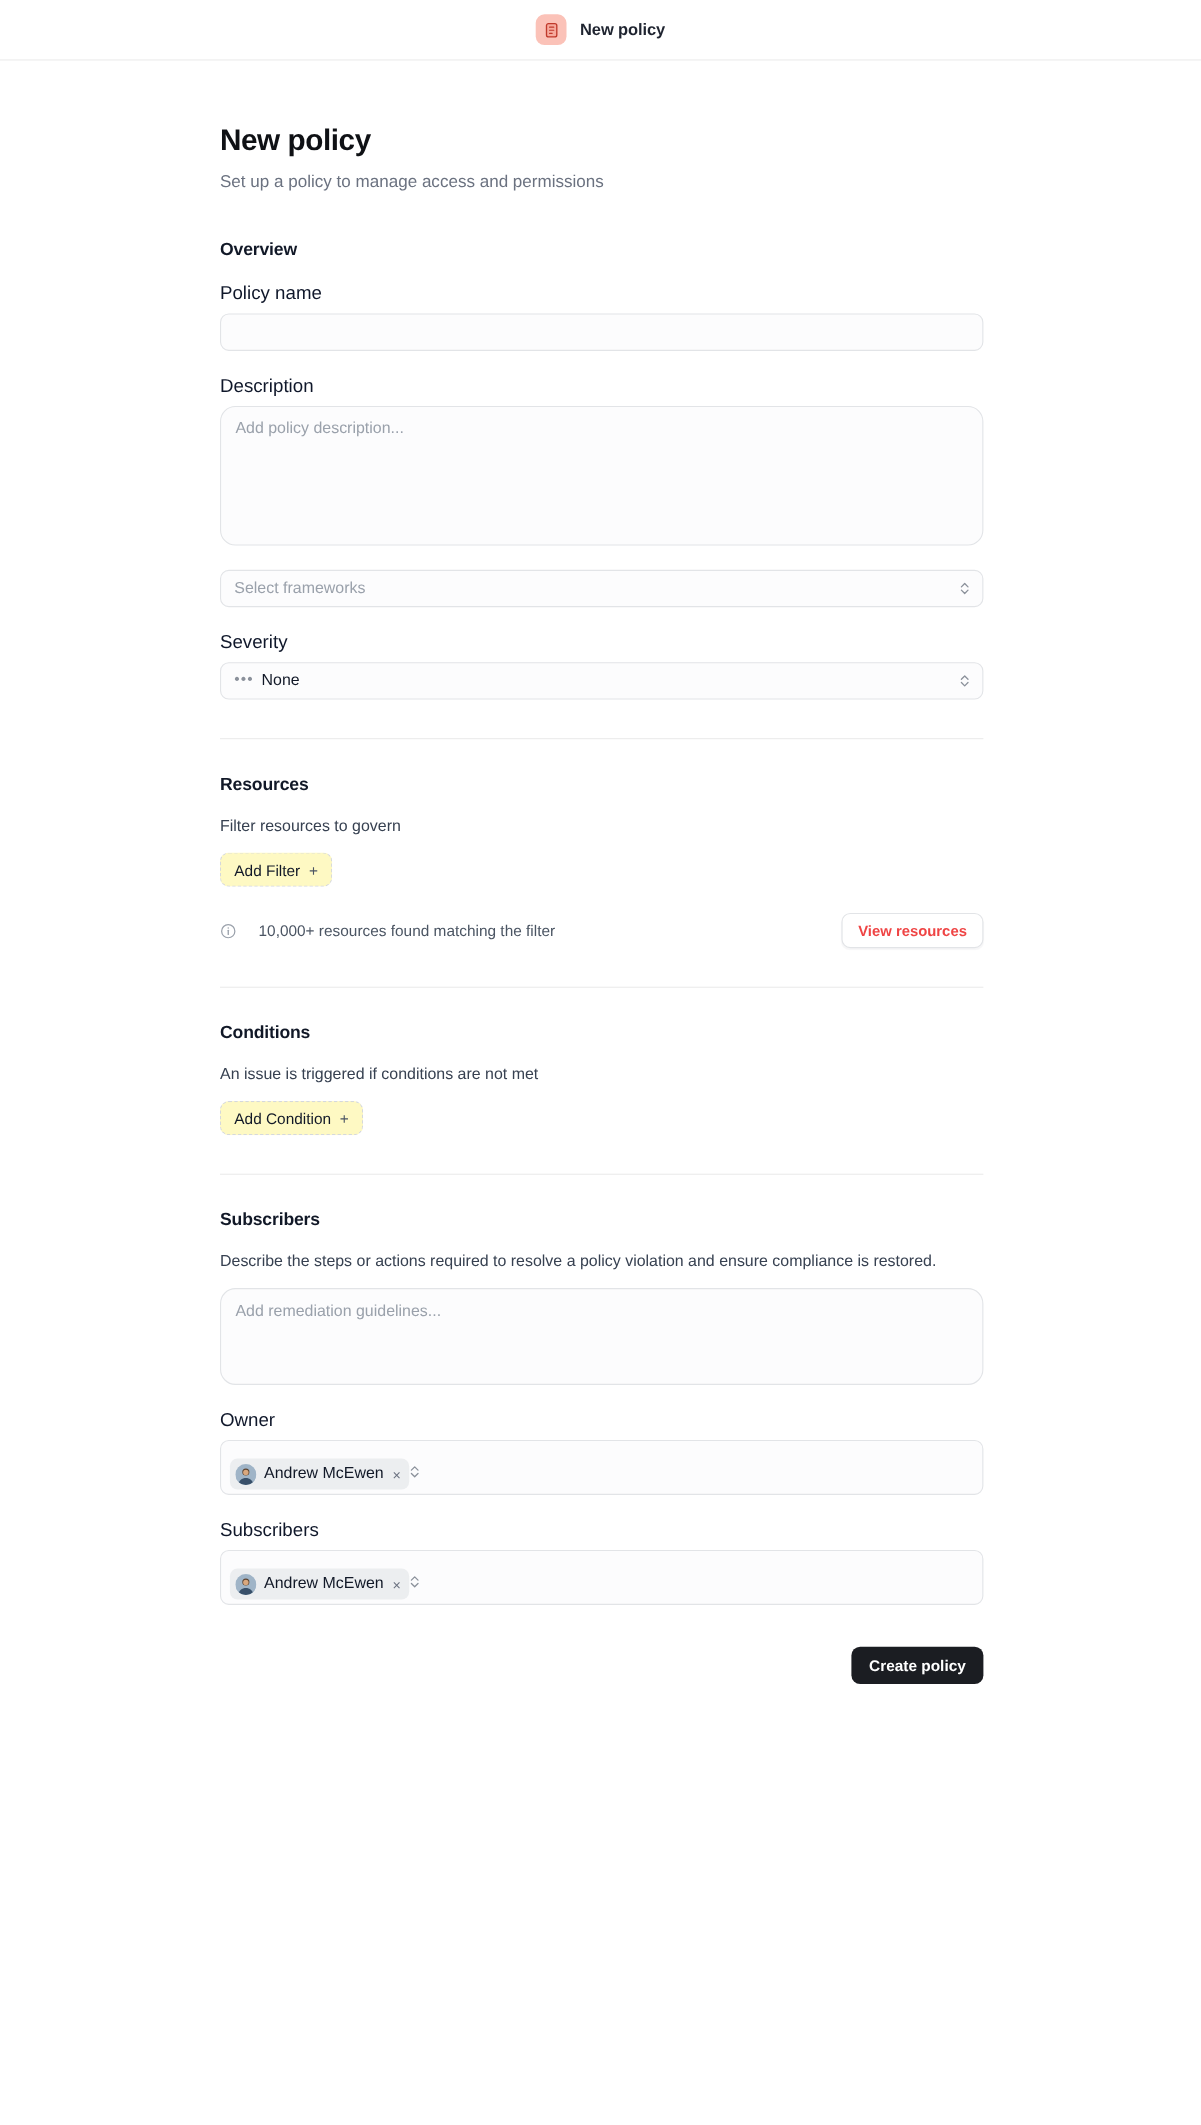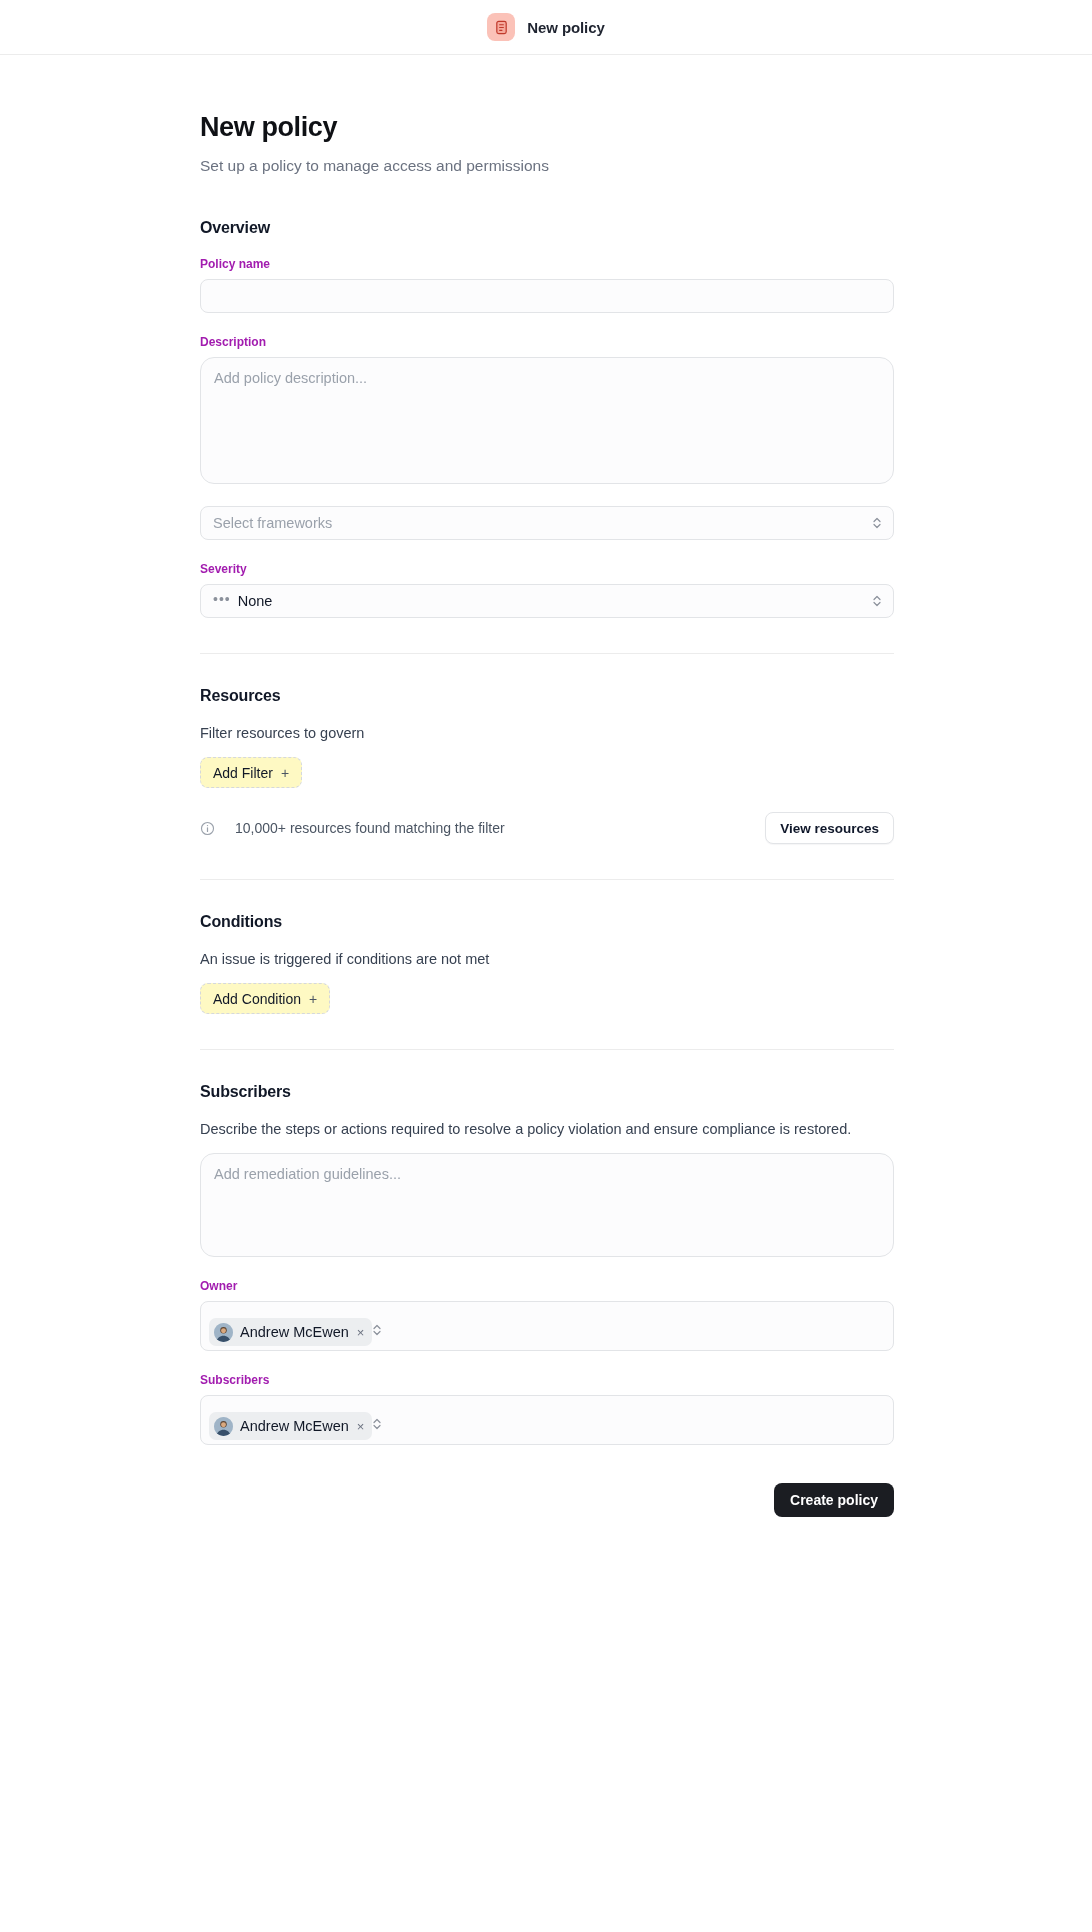--- a/index.html
+++ b/index.html
@@ -74,23 +74,23 @@
   }
   .section-desc {
     font-size: 14.5px;
     color: #374151;
     margin: 0 0 16px 0;
   }
 
   .field { margin-bottom: 22px; }
   .field-label {
     display: block;
-    font-size: 12px;
-    font-weight: bold;
-    color: #a21caf;
+    font-size: 17px;
+    font-weight: normal;
+    color: #0f172a;
     margin-bottom: 8px;
   }
 
   .text-input {
     width: 100%;
     height: 34px;
     border: 1px solid #e2e4e7;
     border-radius: 8px;
     background: #fcfcfd;
     padding: 0 12px;
@@ -109,21 +109,21 @@
     padding: 12px 13px;
     font-size: 14.5px;
     font-family: Liberation Sans, sans-serif;
     color: #111827;
     resize: none;
     outline: none;
     display: block;
   }
   textarea.textarea::placeholder { color: #9aa1ab; }
   .textarea-desc { height: 127px; }
-  .textarea-remediation { height: 104px; }
+  .textarea-remediation { height: 88px; }
 
   .select {
     position: relative;
     width: 100%;
     height: 34px;
     border: 1px solid #e2e4e7;
     border-radius: 8px;
     background: #fcfcfd;
     display: flex;
     align-items: center;
@@ -192,21 +192,21 @@
   }
   .info-icon { color: #9aa1ab; display: flex; }
   .outline-btn {
     height: 32px;
     padding: 0 14px;
     border: 1px solid #e2e4e7;
     border-radius: 8px;
     background: #ffffff;
     font-size: 13.5px;
     font-weight: bold;
-    color: #0f172a;
+    color: #ef4444;
     cursor: pointer;
     font-family: "Liberation Sans", sans-serif;
     box-shadow: 0 1px 1px rgba(16,24,40,0.04);
   }
 
   
   .token-select {
     position: relative;
     width: 100%;
     min-height: 38px;

